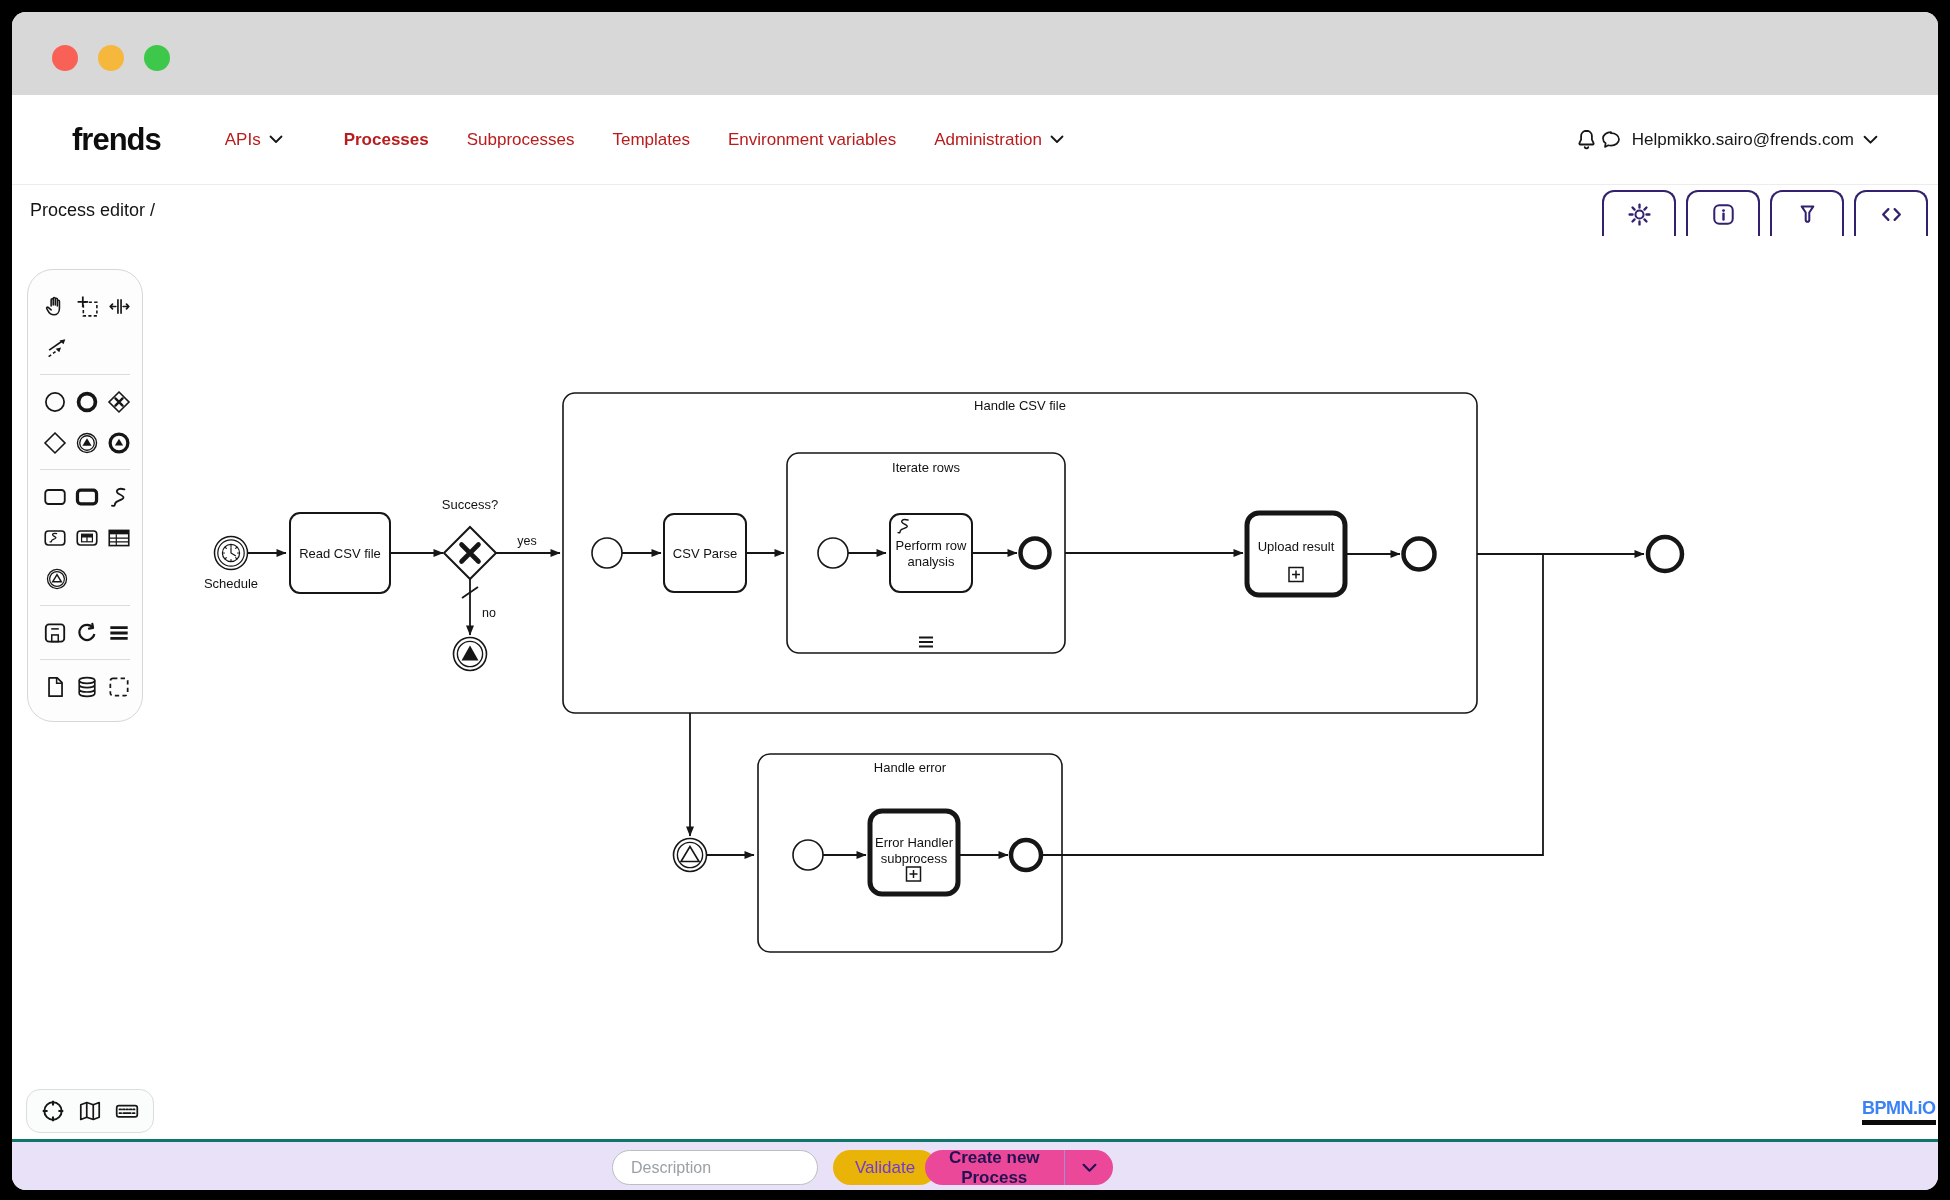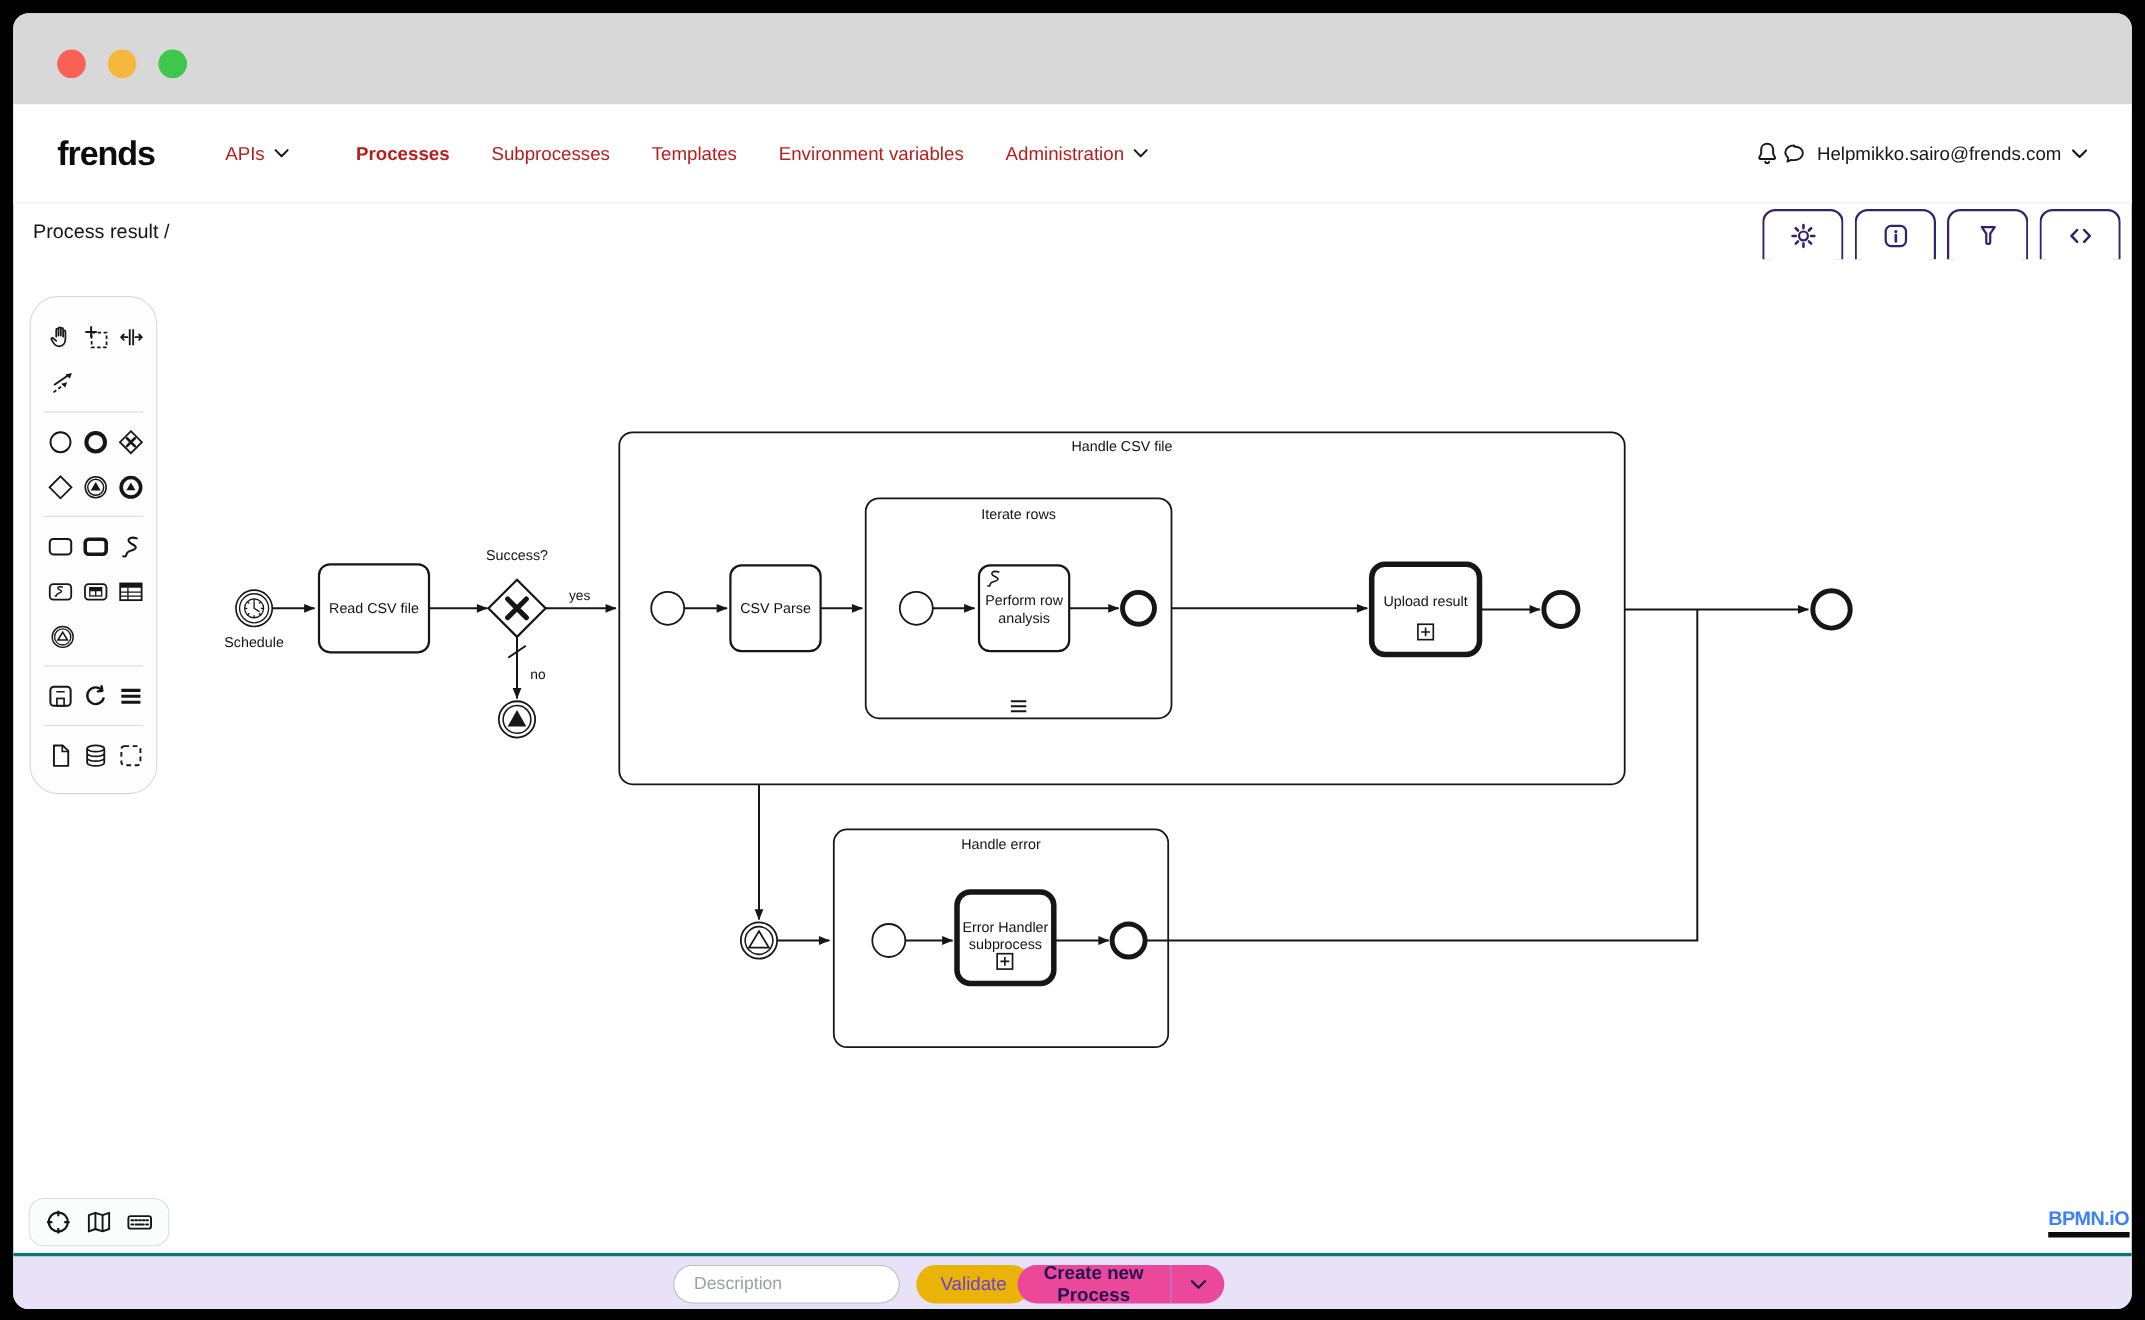--- a/index.html
+++ b/index.html
@@ -8,21 +8,21 @@
   .window { position:absolute; left:12px; top:12px; width:1926px; height:1178px; background:#fff; border-radius:14px; overflow:hidden; }
 
   
   .titlebar { position:absolute; left:0; top:0; width:100%; height:83px; background:#d8d8d8; }
   .tl-dot { position:absolute; top:33px; width:26px; height:26px; border-radius:50%; }
   .tl-red { left:40px; background:#f96157; }
   .tl-yellow { left:86px; background:#f6b73d; }
   .tl-green { left:132px; background:#3ec84b; }
 
   
-  .navbar { position:absolute; left:0; top:83px; width:100%; height:90px; background:#fff; border-bottom:1px solid #ececec; display:flex; align-items:center; padding:0 40px; }
+  .navbar { position:absolute; left:0; top:83px; width:100%; height:90px; background:#fff; border-bottom:1px solid #ececec; display:flex; align-items:center; padding:0 60px; }
   .brand { font-size:31px; font-weight:700; letter-spacing:-1px; color:#0d0d0d; margin-right:64px; }
   .nav-items { display:flex; align-items:center; gap:38px; }
   .nav-item { display:flex; align-items:center; gap:8px; font-size:17px; color:#b91c1c; cursor:pointer; white-space:nowrap; }
   .nav-item.active { font-weight:700;margin-left:23px; }
   .nav-right { margin-left:auto; display:flex; }
   .nav-right .icon-btn { display:flex; align-items:center; gap:9px; font-size:17px; color:#161616; cursor:pointer; }
   svg.ic { display:block; }
 
   
   .crumb { position:absolute; left:18px; top:188px; font-size:18px; color:#141414; }
@@ -117,21 +117,21 @@
       </div>
       <div class="icon-btn">
         <span>mikko.sairo@frends.com</span>
         <svg class="ic" width="15" height="10" viewBox="0 0 14 9">
               <polyline points="1.5,1.5 7,7 12.5,1.5" fill="none" stroke="#161616" stroke-width="1.8" stroke-linecap="round" stroke-linejoin="round"></polyline>
             </svg>
       </div>
     </div>
   </div>
 
-  <div class="crumb">Process result /</div>
+  <div class="crumb">Process editor /</div>
 
   <div class="tabs">
     <div class="tab">
       <svg class="ic" width="27" height="27" viewBox="0 0 24 24">
             <path d="M12 8.4a3.6 3.6 0 1 0 0 7.2 3.6 3.6 0 0 0 0-7.2z" fill="none" stroke="#33206e" stroke-width="1.8"></path>
             <path d="M12 3.2v2.6M12 18.2v2.6M3.2 12h2.6M18.2 12h2.6M5.8 5.8l1.8 1.8M16.4 16.4l1.8 1.8M18.2 5.8l-1.8 1.8M7.6 16.4l-1.8 1.8" stroke="#33206e" stroke-width="2.1" stroke-linecap="round"></path>
           </svg>
     </div>
     <div class="tab">
       <svg class="ic" width="27" height="27" viewBox="0 0 24 24">

